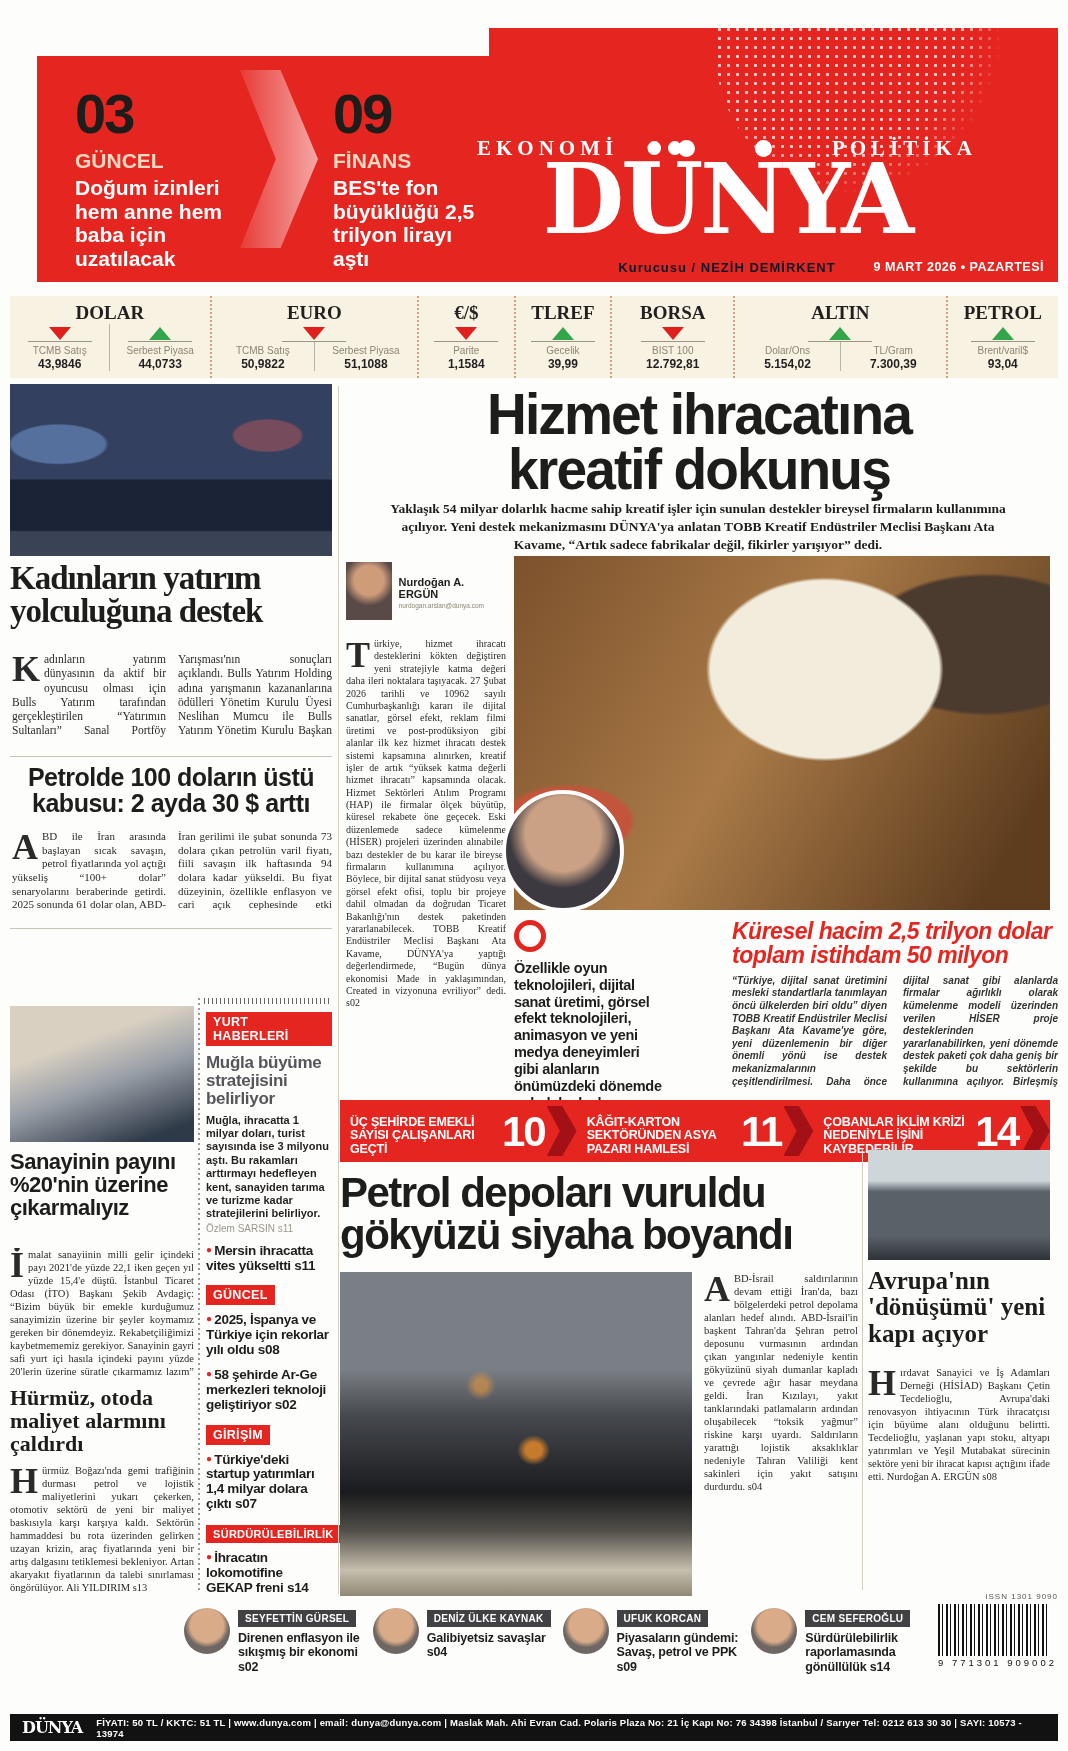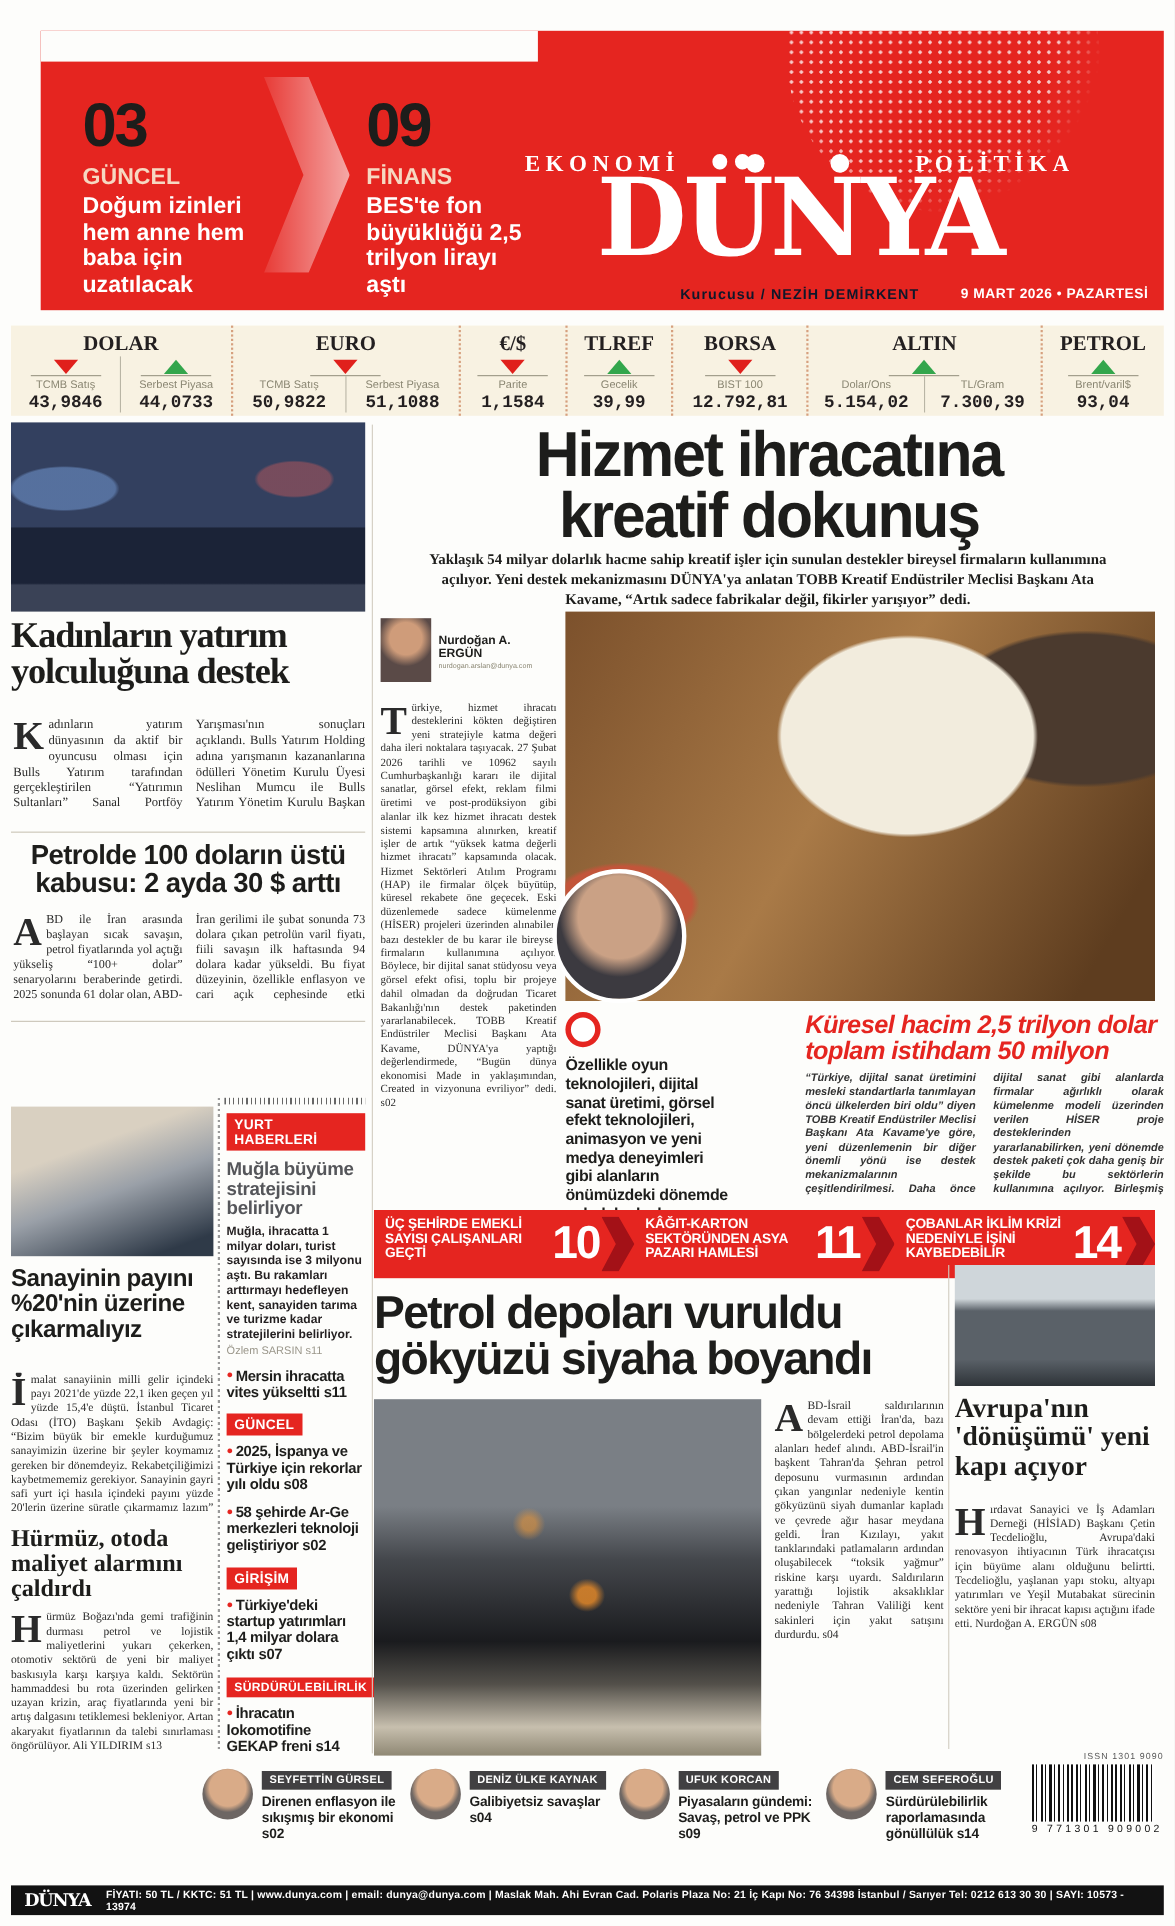--- a/index.html
+++ b/index.html
@@ -34,21 +34,21 @@
   .msec:first-child{border-left:none;}
   .mtitle{font-family:"Liberation Serif",serif;font-weight:700;font-size:19px;text-align:center;color:#231f20;}
   .tri{width:0;height:0;margin:3px auto 0;}
   .tri.down{border-left:11px solid transparent;border-right:11px solid transparent;border-top:13px solid #e0201c;}
   .tri.up{border-left:11px solid transparent;border-right:11px solid transparent;border-bottom:13px solid #33a64c;}
   .tribase{width:64px;height:1px;background:#9a9684;margin:1px auto 0;}
   .mcols{display:flex;}
   .mcol{flex:1;text-align:center;}
   .mcol + .mcol{border-left:1px solid #b9b5a5;}
   .mlabel{font-size:10px;color:#8a8672;margin-top:3px;}
-  .mvalue{font-family:Liberation Mono, monospace;font-weight:700;font-size:16px;color:#231f20;margin-top:1px;}
+  .mvalue{font-family:Liberation Sans, sans-serif;font-weight:700;font-size:12px;color:#231f20;margin-top:1px;}
   
   .ph{background:#888;}
   .ph-stage{background:
       radial-gradient(ellipse at 15% 35%,rgba(120,160,220,.5) 0 12%,transparent 13%),
       radial-gradient(ellipse at 80% 30%,rgba(200,90,90,.45) 0 9%,transparent 10%),
       linear-gradient(180deg,#33405f 0 55%,#1b2337 56% 85%,#3a4256 86%);}
   .ph-desk{background:
       radial-gradient(ellipse at 58% 32%,#f2ecdd 0 26%,transparent 27%),
       radial-gradient(ellipse at 10% 75%,#c2553a 0 9%,transparent 10%),
       radial-gradient(ellipse at 88% 25%,#4b3a2e 0 18%,transparent 19%),
@@ -88,21 +88,21 @@
   
   .sb-label{display:inline-block;background:#e52520;color:#fff;font-weight:800;font-size:12.5px;
             padding:3px 7px;letter-spacing:.3px;}
   .sb-h{font-size:17px;line-height:1.05;font-weight:800;color:#55565a;letter-spacing:-.3px;}
   .sb-b{font-size:11px;line-height:1.22;font-weight:700;color:#231f20;}
   .sb-by{font-size:10px;color:#9a968a;font-weight:400;margin-top:2px;}
   .sb-item{font-size:13.5px;line-height:1.1;font-weight:800;color:#1d1d1b;letter-spacing:-.3px;}
   .sb-item::before{content:"● ";color:#e52520;font-size:10px;vertical-align:2px;}
   
   .tbar{display:flex;background:#e52520;}
-  .tseg{flex:1;display:flex;align-items:flex-start;padding:6px 0 6px 10px;}
+  .tseg{flex:1;display:flex;align-items:flex-end;padding:6px 0 6px 10px;}
   .tseg-t{flex:1;font-size:12.5px;line-height:1.08;font-weight:800;color:#fff;letter-spacing:-.2px;}
   .tseg-n{font-size:42px;font-weight:900;color:#fff;letter-spacing:-2px;margin:0 2px 0 6px;}
   .tchev{width:30px;height:100%;background:#a31117;clip-path:polygon(0 0,52% 0,100% 50%,52% 100%,0 100%,44% 50%);}
   
   .colrow{display:flex;gap:12px;}
   .colit{flex:1;display:flex;gap:8px;}
   .colname{display:inline-block;background:#414042;color:#fff;font-weight:800;font-size:10px;
            padding:3px 7px;letter-spacing:.3px;white-space:nowrap;}
   .coltit{font-size:12.5px;line-height:1.14;font-weight:800;color:#1d1d1b;margin-top:4px;letter-spacing:-.2px;}
   

